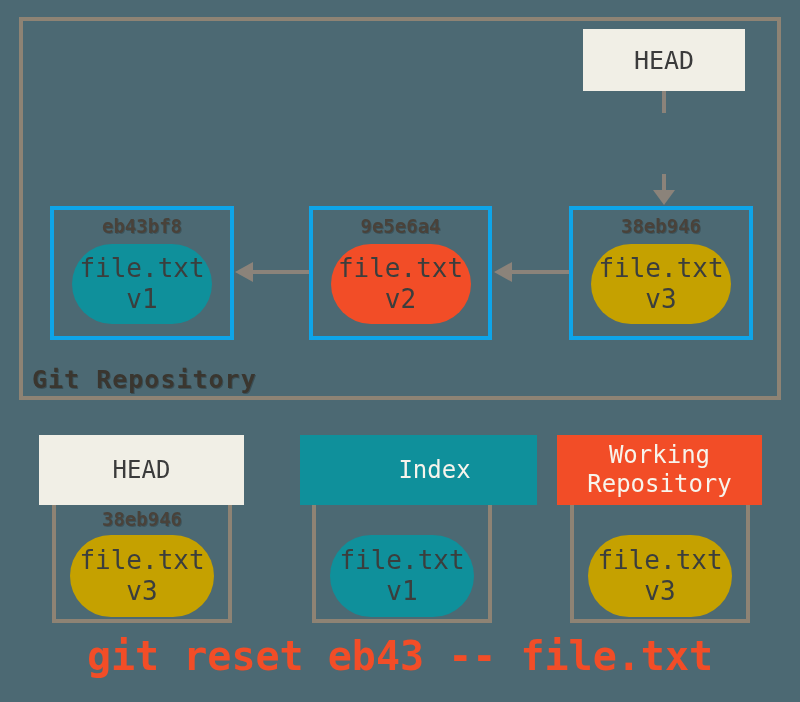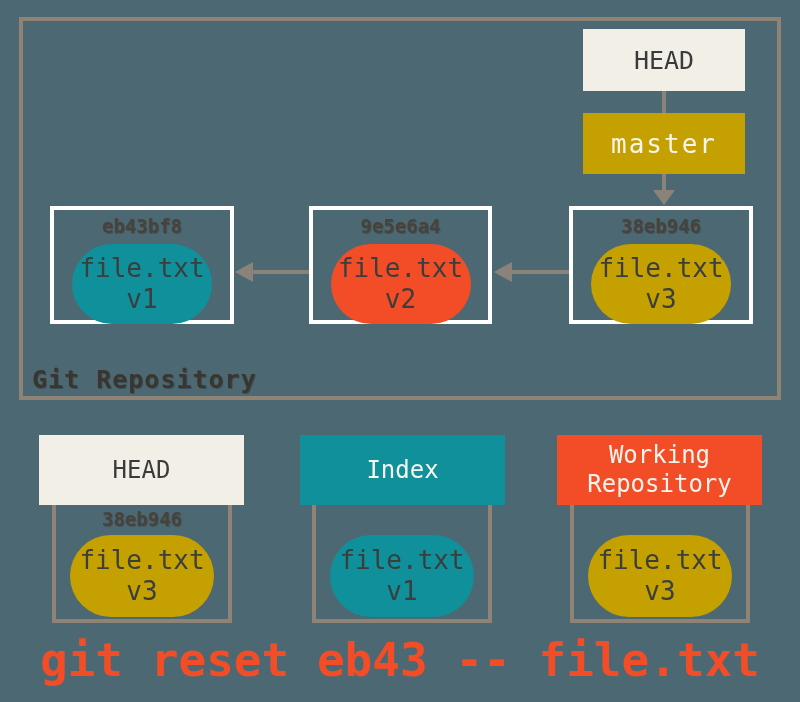--- a/index.html
+++ b/index.html
@@ -28,61 +28,58 @@
   .vline { position:absolute; width:4px; background:#8B837A; }
   .hline { position:absolute; height:4px; background:#8B837A; }
   .tri-down { position:absolute; width:0; height:0;
               border-left:11px solid transparent; border-right:11px solid transparent;
               border-top:15px solid #8B837A; }
   .tri-left { position:absolute; width:0; height:0;
               border-top:10px solid transparent; border-bottom:10px solid transparent;
               border-right:18px solid #8B837A; }
 
   
-  .commit { position:absolute; top:206px; width:184px; height:118px;
-            border:4px solid #ffffff; box-sizing:border-box; }
+  .commit { position:absolute; top:206px; width:184px; height:134px;
+            border:4px solid #0ea5e9; box-sizing:border-box; }
   .hash { text-align:center; font-size:19px; font-weight:bold; color:#49423A;
           margin-top:5px; text-shadow:1px 1px 0 rgba(0,0,0,0.2); }
   .pill { position:absolute; left:50%; transform:translateX(-50%); top:34px;
           width:140px; height:80px; border-radius:40px; display:flex;
           flex-direction:column; align-items:center; justify-content:center;
           color:#3B3E3D; font-size:26px; line-height:1.2; }
 
   
   .area-header { position:absolute; top:435px; width:205px; height:70px;
                  display:flex; align-items:center; justify-content:center;
                  text-align:center; font-size:24px; line-height:1.2; z-index:2; }
   .area-box { position:absolute; top:500px; width:180px; height:123px;
               border:4px solid #8E8374; box-sizing:border-box; z-index:1; }
   .area-box .pill { top:31px; width:144px; height:82px; border-radius:41px; }
   .area-box .hash { margin-top:4px; }
 
   
   .command { position:absolute; left:0; top:633px; width:800px;
-             text-align:center; font-size:46px; font-weight:bold;
+             text-align:center; font-size:40px; font-weight:bold;
              color:#F24D27; white-space:nowrap; }
 </style>
 </head>
 <body>
 
 <div class="stage">
 
   <div class="repo">
     <span class="repo-label">Git Repository</span>
   </div>
 
   <div class="refbox head-top">
     <span>HEAD</span>
   </div>
 
   <div class="vline" style="left:662px; top:91px; height:22px;"></div>
 
-  <div class="refbox master">
-    <span>master</span>
-  </div>
 
   <div class="vline" style="left:662px; top:174px; height:17px;"></div>
   <div class="tri-down" style="left:653px; top:190px;"></div>
 
   <div class="commit" style="left:50px;">
     <div class="hash">eb43bf8</div>
     <div class="pill" style="background: rgb(15, 144, 155);">
       <span>file.txt</span>
       <span>v1</span>
     </div>
@@ -119,21 +116,21 @@
   <div class="area-header" style="left: 39px; background: rgb(241, 239, 230); color: rgb(59, 59, 59);">
     <span>HEAD</span>
   </div>
 
   <div class="area-box" style="left:312px;">
     <div class="pill" style="background: rgb(15, 144, 155);">
       <span>file.txt</span>
       <span>v1</span>
     </div>
   </div>
-  <div class="area-header" style="left: 300px; background: rgb(15, 144, 155); color: rgb(247, 244, 236);">
+  <div class="area-header" style="left: 300px; background: rgb(15, 144, 155); color: rgb(247, 244, 236); padding-left: 32px;">
     <span>Index</span>
   </div>
 
   <div class="area-box" style="left:570px;">
     <div class="pill" style="background: rgb(197, 161, 0);">
       <span>file.txt</span>
       <span>v3</span>
     </div>
   </div>
   <div class="area-header" style="left: 557px; background: rgb(242, 77, 39); color: rgb(247, 244, 236);">

